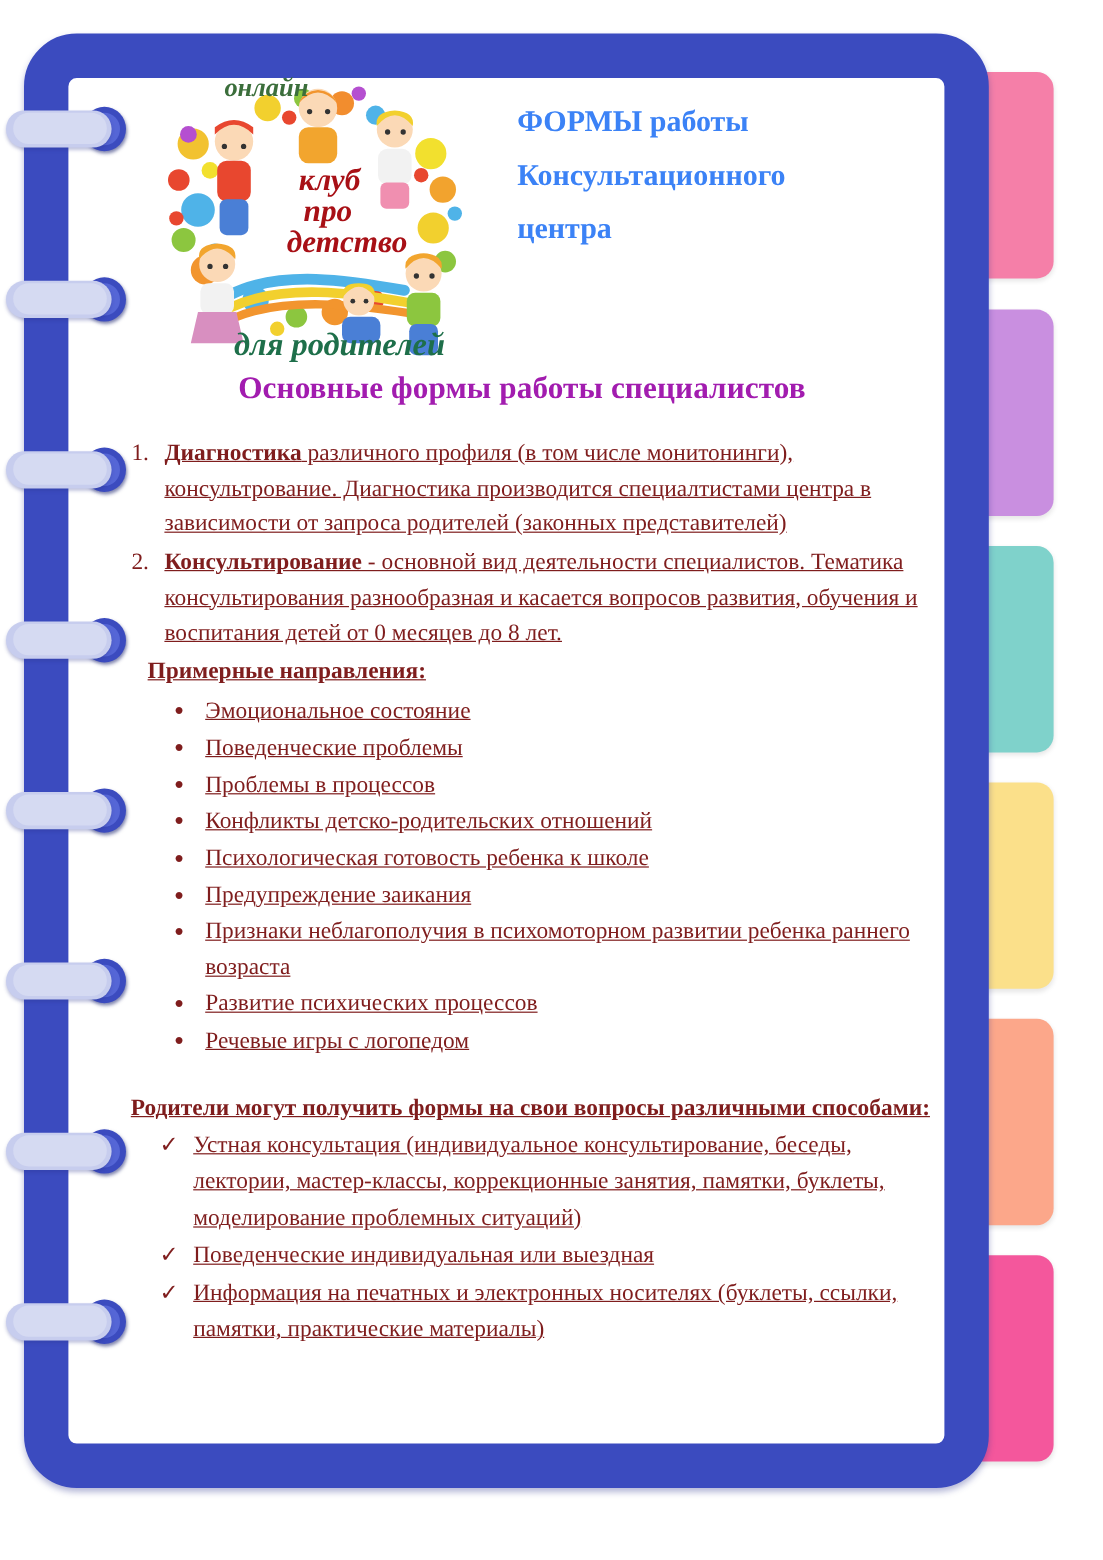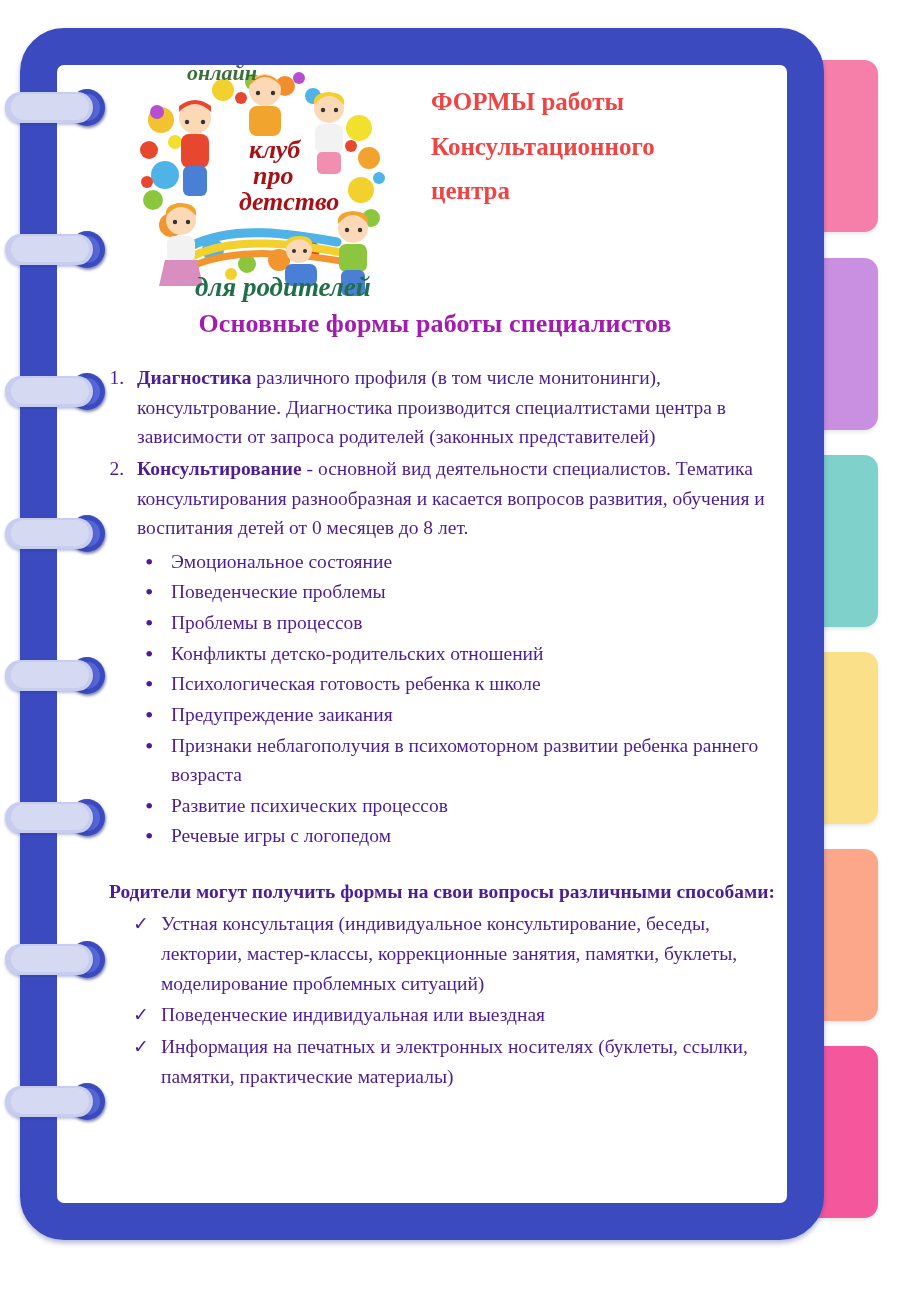--- a/index.html
+++ b/index.html
@@ -83,21 +83,21 @@
     position:relative;
     width:300px;height:255px;
     flex:0 0 300px;
     margin-left:38px;
   }
   .logo svg{display:block;width:300px;height:255px;}
 
   .title{
     margin-left:18px;
     padding-top:30px;
-    color:#ef4444;
+    color:#3b82f6;
     font-weight:bold;
     font-size:25px;
     line-height:1.78;
     font-family:"Liberation Serif", serif;
   }
 
   .subtitle{
     text-align:center;
     color:#a21caf;
     font-weight:bold;
@@ -105,21 +105,22 @@
     margin-top:4px;
     margin-left:20px;
     letter-spacing:.1px;
   }
 
   .body-text{
     margin-top:24px;
     margin-left:26px;
     font-size:19.5px;
     line-height:1.52;
-    color:#4c1d95;
+    color:#7f1d1d;
+    text-decoration:underline;
   }
 
   ol.numlist{
     margin:0;padding-left:28px;
   }
   ol.numlist > li{
     margin-bottom:2px;
     padding-left:8px;
   }
   ol.numlist > li::marker{font-weight:normal;}
@@ -332,20 +333,21 @@
     </div>
 
     <div class="subtitle">Основные формы работы специалистов</div>
 
     <div class="body-text">
       <ol class="numlist" id="numlist">
           <li><span class="b">Диагностика</span><span> различного профиля (в том числе монитонинги), консультрование. Диагностика производится специалтистами центра в зависимости от запроса родителей (законных представителей)</span></li>
           <li><span class="b">Консультирование</span><span> - основной  вид деятельности специалистов. Тематика консультирования разнообразная и касается вопросов развития, обучения и воспитания детей от 0 месяцев до 8 лет.</span></li>
         </ol>
 
+      <div class="sub-head" style="margin-left:22px;">Примерные направления:</div>
 
       <ul class="bullets" id="bullets">
           <li>Эмоциональное состояние</li>
           <li>Поведенческие проблемы</li>
           <li>Проблемы в процессов</li>
           <li>Конфликты детско-родительских отношений</li>
           <li>Психологическая готовость ребенка к  школе</li>
           <li>Предупреждение заикания</li>
           <li>Признаки неблагополучия в психомоторном развитии ребенка раннего возраста</li>
           <li>Развитие психических процессов</li>

